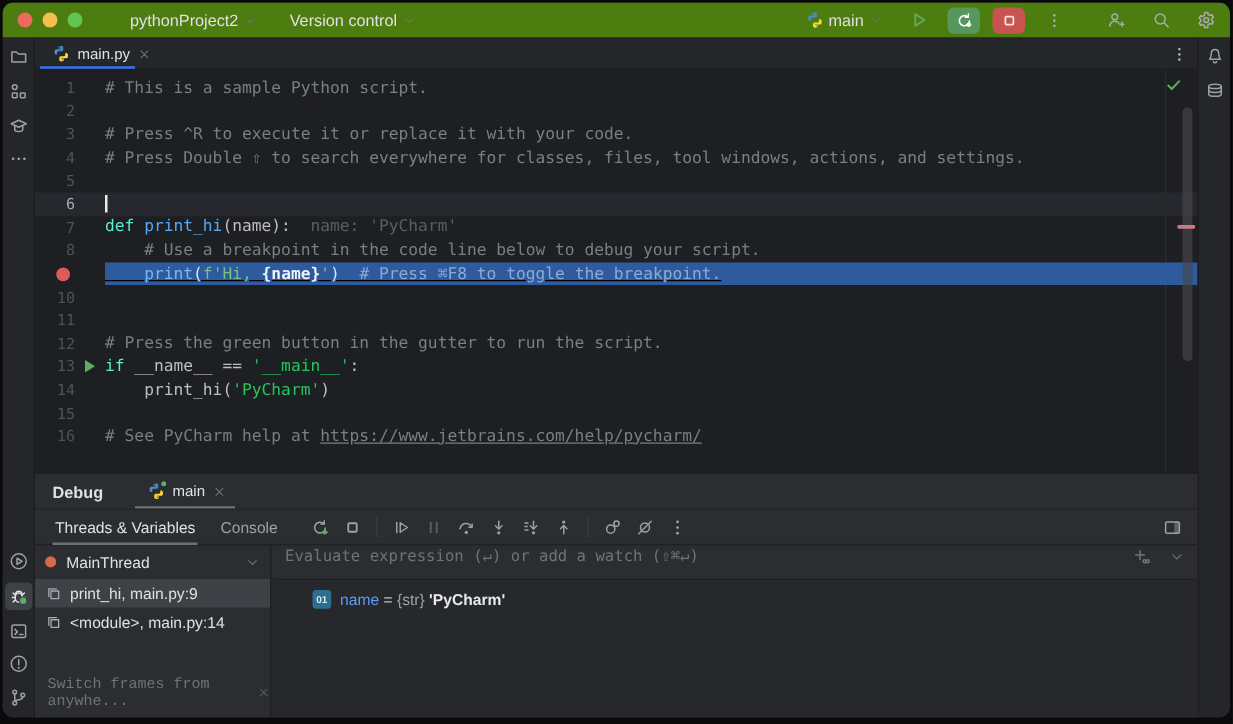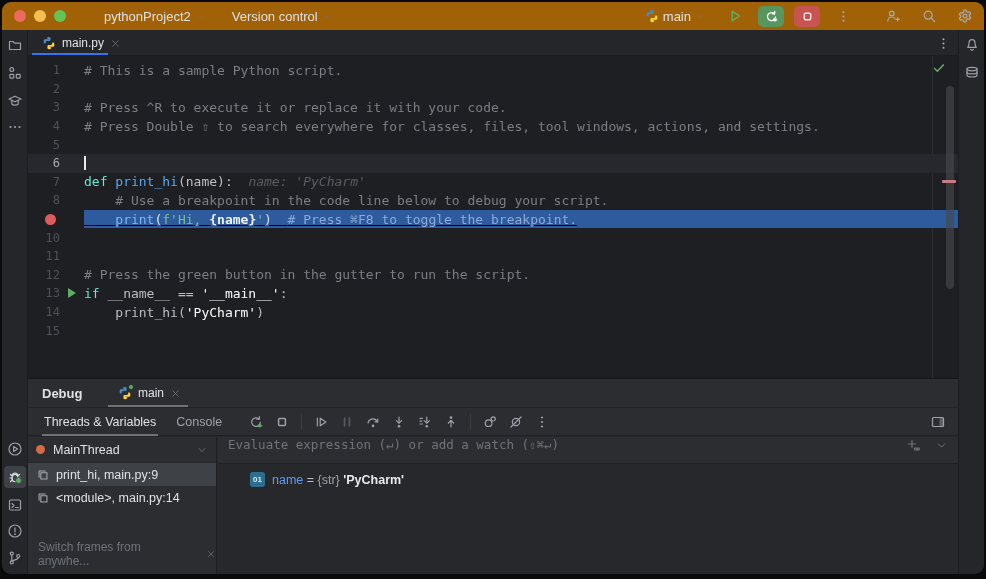--- a/index.html
+++ b/index.html
@@ -1,20 +1,20 @@
 <!DOCTYPE html>
 <html><head>
 <meta charset="utf-8">
 <style>
   * { margin:0; padding:0; box-sizing:border-box; }
   html,body { width:986px; height:579px; background:#0a0a0a; font-family:"Liberation Sans",sans-serif; overflow:hidden; }
   .window { position:absolute; left:2px; top:2px; width:982px; height:572px; background:#1e1f22; border-radius:9px; overflow:hidden; }
 
   
-  .titlebar { position:absolute; left:0; top:0; width:982px; height:28px; background:#a16207; display:flex; align-items:center; }
+  .titlebar { position:absolute; left:0; top:0; width:982px; height:28px; background:#4d7c0f; display:flex; align-items:center; }
   .lights { display:flex; gap:8px; margin-left:12px; }
   .light { width:12px; height:12px; border-radius:50%; }
   .menu-item { display:flex; align-items:center; gap:4px; color:#dfe1e5; font-size:13px; padding:0 6px; cursor:default; }
   .tb-right { position:absolute; right:6px; top:0; height:28px; display:flex; align-items:center; gap:10px; }
   .tb-btn { width:26px; height:21px; border-radius:5px; display:flex; align-items:center; justify-content:center; }
   .ic { display:inline-flex; align-items:center; justify-content:center; }
   .gray { color:#a8abb2; } .dim { color:#6f737a; } .green { color:#5fad65; } .red { color:#d65a56; } .blue { color:#3e86f0; }
 
   
   .rail { position:absolute; top:28px; bottom:0; width:26px; background:#242629; }
@@ -35,22 +35,22 @@
   .code-rows { position:absolute; left:0; top:5px; right:0; }
   .code-row { display:flex; height:18.6px; align-items:center; }
   .gutter { width:56px; flex:none; display:flex; align-items:center; height:100%; position:relative; }
   .lnum { position:absolute; right:24px; width:30px; text-align:right; font-size:12px; color:#4e5157; }
   .bp-dot { position:absolute; right:28px; width:11px; height:11px; border-radius:50%; background:#db5c5c; }
   .run-tri { position:absolute; right:8px; top:50%; transform:translateY(-50%); width:0; height:0; border-left:8px solid #5fad65; border-top:5px solid transparent; border-bottom:5px solid transparent; }
   .codeline { flex:1; height:100%; display:flex; align-items:center; white-space:pre; font-size:13px; }
   .hl-caret { background:#26282e; } .hl-caret .lnum { color:#a8abb2; }
   .hl-exec .codeline { background:#2d5b9e;text-decoration:underline; }
   .caret { display:inline-block; width:1.5px; height:14px; background:#e8e9eb; margin-right:-1.5px; }
-  .tk-com{color:#7a7e85} .tk-kw{color:#5eead4} .tk-fn{color:#56a8f5} .tk-str{color:#ffffff}
-  .tk-pl{color:#bcbec4} .tk-hint{color:#5a5d63;font-style:italic}
+  .tk-com{color:#7a7e85} .tk-kw{color:#5eead4} .tk-fn{color:#56a8f5} .tk-str{color:#22c55e}
+  .tk-pl{color:#bcbec4} .tk-hint{color:#5a5d63;}
   .tk-url{color:#7a7e85;text-decoration:underline}
   .tk-xcom{color:#8fa9d6} .tk-xpl{color:#d8e2f2} .tk-xfn{color:#7fb4f2} .tk-xstr{color:#78c083} .tk-xbr{color:#eef2f8;font-weight:bold}
   .ed-check { position:absolute; right:12px; top:5px; }
   .scrollbar { position:absolute; right:4px; top:30px; width:8px; height:203px; border-radius:4px; background:#46484d; opacity:.65; }
   .stripe-mark { position:absolute; right:2px; top:124px; width:14px; height:3px; background:#c87a85; border-radius:1px; }
 
   
   .debug { position:absolute; left:26px; top:376px; width:930px; bottom:0; background:#26282b; border-top:1px solid #17181a; }
   .dbg-header { position:absolute; left:0; top:0; width:100%; height:28px; background:#2b2d31; display:flex; align-items:center; }
   .dbg-title { color:#dfe1e5; font-size:13px; font-weight:bold; margin-left:14px; }
@@ -68,21 +68,21 @@
   .tsep { width:1px; height:16px; background:#3b3d42; margin:0 5px; }
   .layout-btn { position:absolute; right:8px; top:32px; color:#9da0a8; }
 
   .dbg-content { position:absolute; left:0; top:58px; right:0; bottom:0; }
   .frames-panel { position:absolute; left:0; top:0; bottom:0; width:189px; background:#2b2d31; border-right:1px solid #1e2023; }
   .thread-row { height:26px; display:flex; align-items:center; gap:8px; padding:0 8px; color:#dfe1e5; font-size:12.5px; border-bottom:1px solid #26282c; }
   .thread-dot { width:9px; height:9px; border-radius:50%; background:#d26b46; flex:none; }
   .thread-row .chev { margin-left:auto; }
   .frame-row { height:23px; display:flex; align-items:center; gap:6px; padding:0 8px; color:#dfe1e5; font-size:12.5px; }
   .frame-row.selected { background:#3e4145; }
-  .frames-hint { position:absolute; left:10px; bottom:6px; color:#6f737a; font-size:12px; display:flex; align-items:center; gap:18px; }
+  .frames-hint { position:absolute; left:10px; bottom:6px; color:#6f737a; font-size:12px; display:flex; align-items:center; gap:18px;font-family:Liberation Mono, monospace; }
   .vars-panel { position:absolute; left:190px; top:0; right:0; bottom:0; background:#26282b; }
   .eval-row { height:27px; background:#2b2d31; border-bottom:1px solid #1e2023; display:flex; align-items:flex-start; padding:0 10px;
               color:#6f737a; font-size:12.5px; font-family:"DejaVu Sans Mono","DejaVu Sans",monospace; }
   .eval-actions { margin-left:auto; display:flex; align-items:center; gap:14px; }
   .var-row { display:flex; align-items:center; gap:7px; margin:8px 0 0 32px; font-size:12.5px; }
   .var-badge { width:15px; height:15px; border-radius:3px; background:#2d6e8f; color:#d7ecf5; font-size:8px; font-weight:bold; display:flex; align-items:center; justify-content:center; }
   .var-name { color:#5e9bf5; } .var-eq { color:#bcbec4; } .var-type { color:#9da0a8; } .var-val { color:#e8e9eb; font-weight:bold; }
 </style>
 </head>
 <body>
@@ -452,20 +452,26 @@
           <div class="gutter">
             <span class="lnum">14</span>
           </div>
           <div class="codeline"><span class="tk-pl">    print_hi(</span><span class="tk-str">'PyCharm'</span><span class="tk-pl">)</span></div>
         </div>
         <div class="code-row">
           <div class="gutter">
             <span class="lnum">15</span>
           </div>
           <div class="codeline"></div>
+        </div>
+        <div class="code-row">
+          <div class="gutter">
+            <span class="lnum">16</span>
+          </div>
+          <div class="codeline"><span class="tk-com"># See PyCharm help at </span><span class="tk-url">https://www.jetbrains.com/help/pycharm/</span></div>
         </div>
       </div>
     <span class="ed-check ic">
         <svg width="14" height="14" viewBox="0 0 16 16">
           <g fill="none" stroke="currentColor" stroke-width="1.2" stroke-linecap="round" stroke-linejoin="round">
             <path d="m3 8.5 3.2 3.2L13 4.5" stroke="#5fad65" stroke-width="1.8"></path>
           </g>
         </svg>
       </span>
     <div class="scrollbar"></div>

